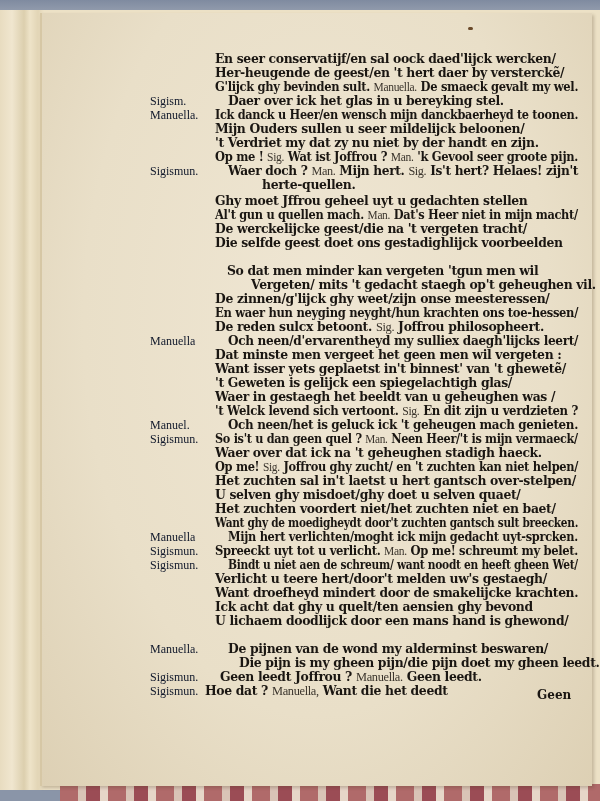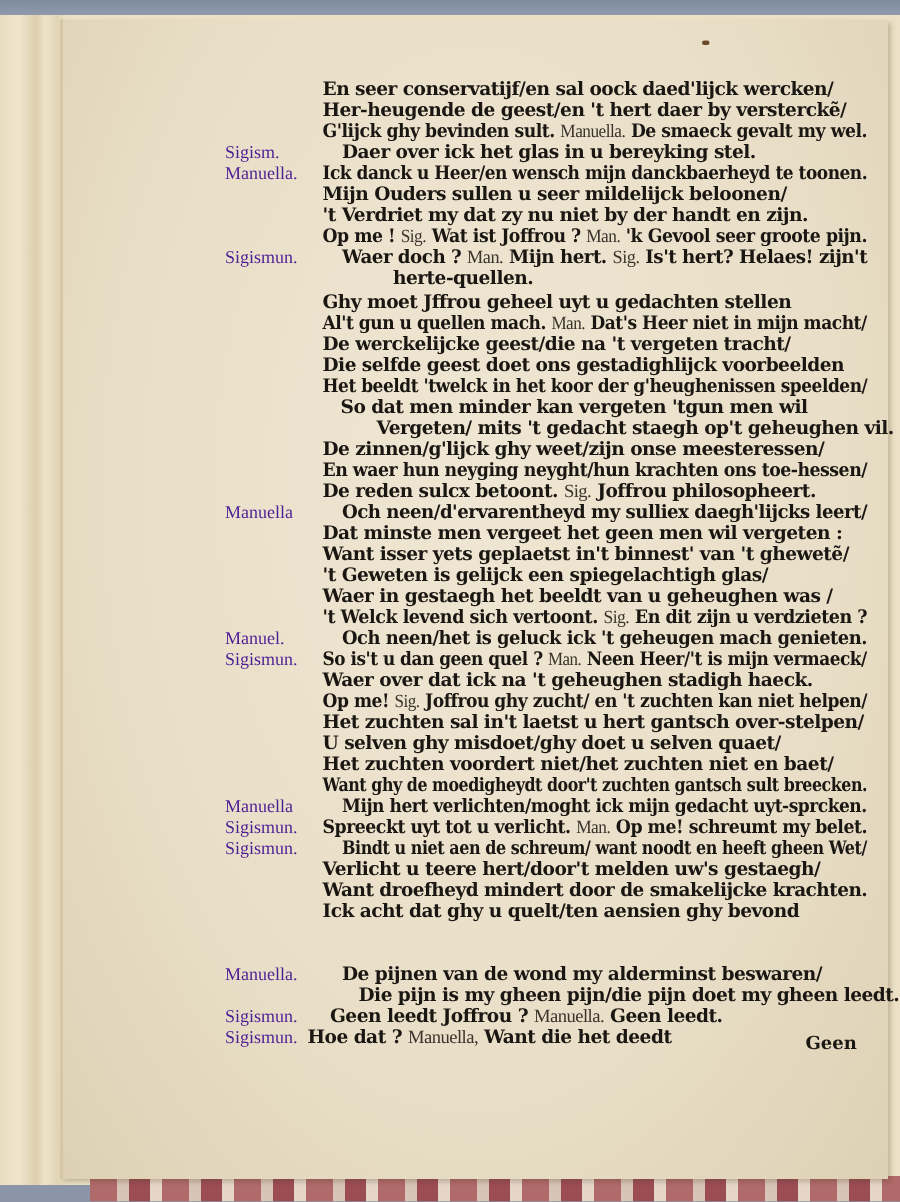--- a/index.html
+++ b/index.html
@@ -28,21 +28,21 @@
     }
     .text-block {
       position:absolute; left:0; top:0; width:600px; height:801px;
     }
     .line {
       position:absolute; left:0; width:600px; height:14px;
       font-size:12.4px; line-height:14px; white-space:nowrap; color:#1e1a16;
     }
     .speaker {
       position:absolute; font-family:"Liberation Serif", serif;
-      font-size:12px; color:#4c1d95;
+      font-size:12px; color:#0f172a;
     }
     .verse {
       position:absolute; font-family:"DejaVu Serif", serif; font-weight:bold;
       letter-spacing:-0.35px; color:#1a1612; transform-origin:left center;
     }
     .verse .roman { font-family:"Liberation Serif", serif; font-weight:normal; color:#3a342c; }
     .catchword {
       position:absolute; left:537px; top:688px; font-family:"DejaVu Serif", serif;
       font-weight:bold; font-size:12px; color:#1a1612;
     }
@@ -96,23 +96,20 @@
     </div>
     <div class="line" style="top: 208px;">
       <span class="verse" style="left: 215px; transform: scaleX(0.918);"><span>Al't gun u quellen mach. </span><span class="roman">Man.</span><span> Dat's Heer niet in mijn macht/</span></span>
     </div>
     <div class="line" style="top: 222px;">
       <span class="verse" style="left: 215px;"><span>De werckelijcke geest/die na 't vergeten tracht/</span></span>
     </div>
     <div class="line" style="top: 236px;">
       <span class="verse" style="left: 215px;"><span>Die selfde geest doet ons gestadighlijck voorbeelden</span></span>
     </div>
-    <div class="line" style="top: 250px;">
-      <span class="verse" style="left: 215px; transform: scaleX(0.914);"><span>Het beeldt 'twelck in het koor der g'heughenissen speelden/</span></span>
-    </div>
     <div class="line" style="top: 264px; margin-left: 12px;">
       <span class="verse" style="left: 215px;"><span>So dat men minder kan vergeten 'tgun men wil</span></span>
     </div>
     <div class="line" style="top: 278px; margin-left: 36px;">
       <span class="verse" style="left: 215px;"><span>Vergeten/ mits 't gedacht staegh op't geheughen vil.</span></span>
     </div>
     <div class="line" style="top: 292px;">
       <span class="verse" style="left: 215px;"><span>De zinnen/g'lijck ghy weet/zijn onse meesteressen/</span></span>
     </div>
     <div class="line" style="top: 306px;">
@@ -180,20 +177,23 @@
     </div>
     <div class="line" style="top: 572px;">
       <span class="verse" style="left: 215px;"><span>Verlicht u teere hert/door't melden uw's gestaegh/</span></span>
     </div>
     <div class="line" style="top: 586px;">
       <span class="verse" style="left: 215px; transform: scaleX(0.993);"><span>Want droefheyd mindert door de smakelijcke krachten.</span></span>
     </div>
     <div class="line" style="top: 600px; padding-left: 46px;">
       <span class="verse" style="left: 215px;"><span>Ick acht dat ghy u quelt/ten aensien ghy bevond</span></span>
     </div>
+    <div class="line" style="top: 614px;">
+      <span class="verse" style="left: 215px;"><span>U lichaem doodlijck door een mans hand is ghewond/</span></span>
+    </div>
     <div class="line" style="top: 642px;">
       <span class="speaker" style="left: 150px;">Manuella.</span>
       <span class="verse" style="left: 228px;"><span>De pijnen van de wond my alderminst beswaren/</span></span>
     </div>
     <div class="line" style="top: 656px; margin-left: 31px;">
       <span class="verse" style="left: 208px;"><span>Die pijn is my gheen pijn/die pijn doet my gheen leedt.</span></span>
     </div>
     <div class="line" style="top: 670px;">
       <span class="speaker" style="left: 150px;">Sigismun.</span>
       <span class="verse" style="left: 220px;"><span>Geen leedt Joffrou ? </span><span class="roman">Manuella.</span><span> Geen leedt.</span></span>

